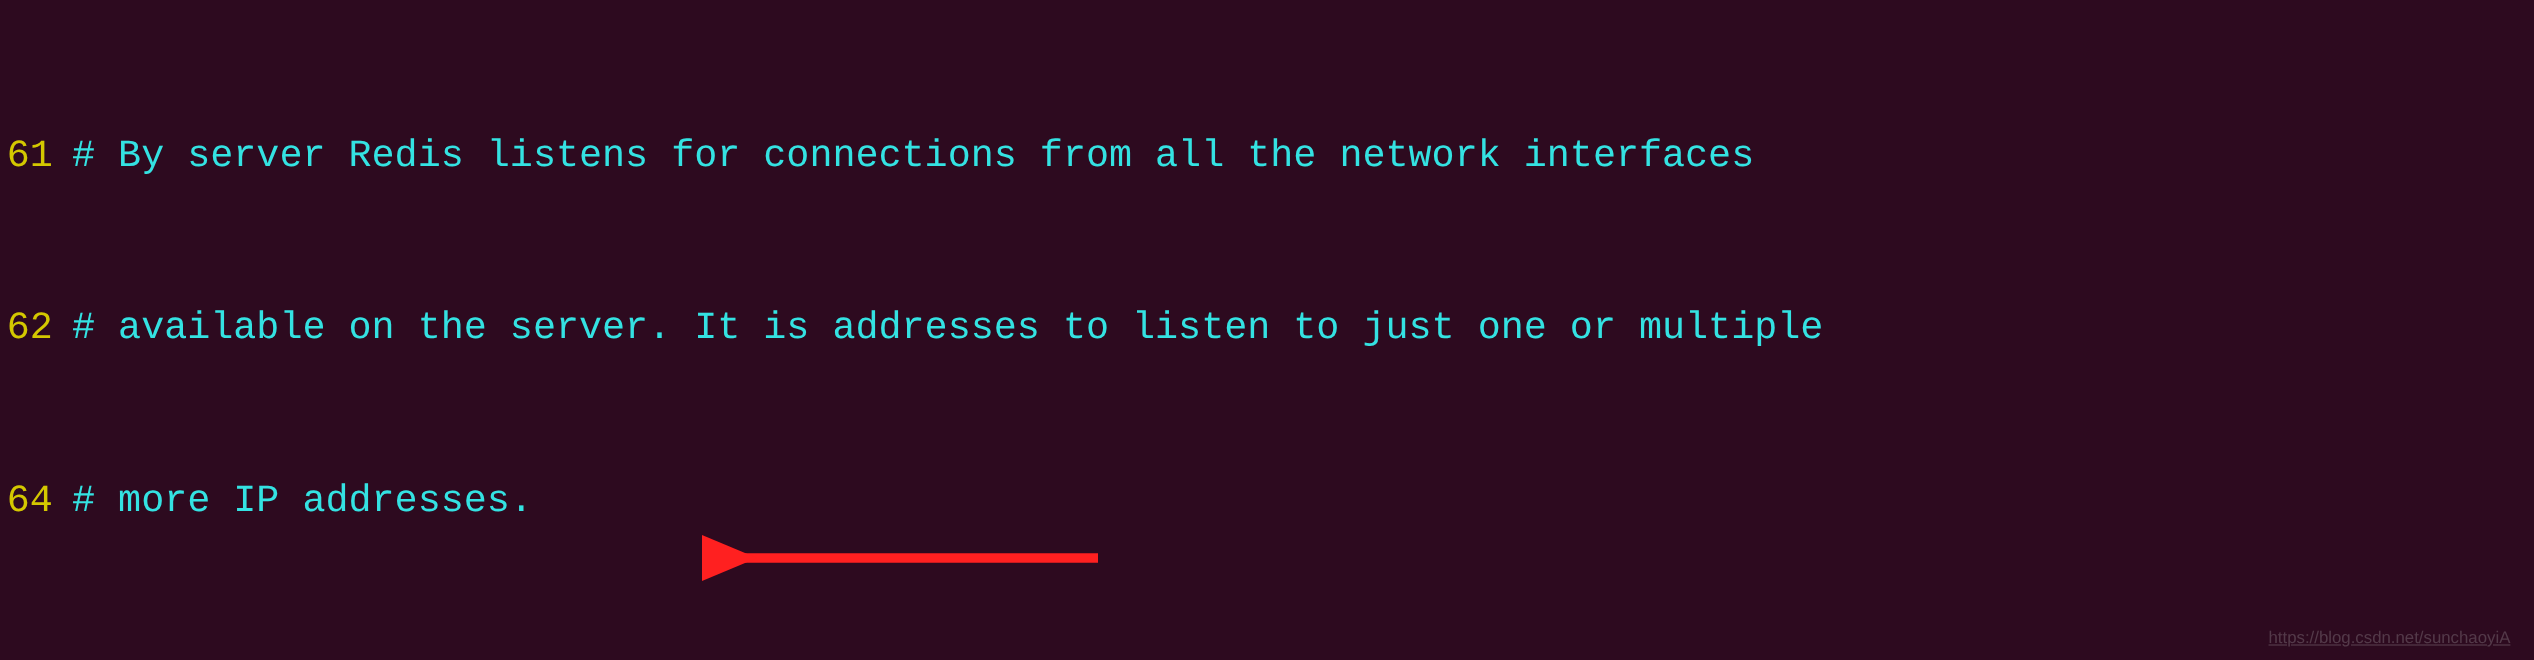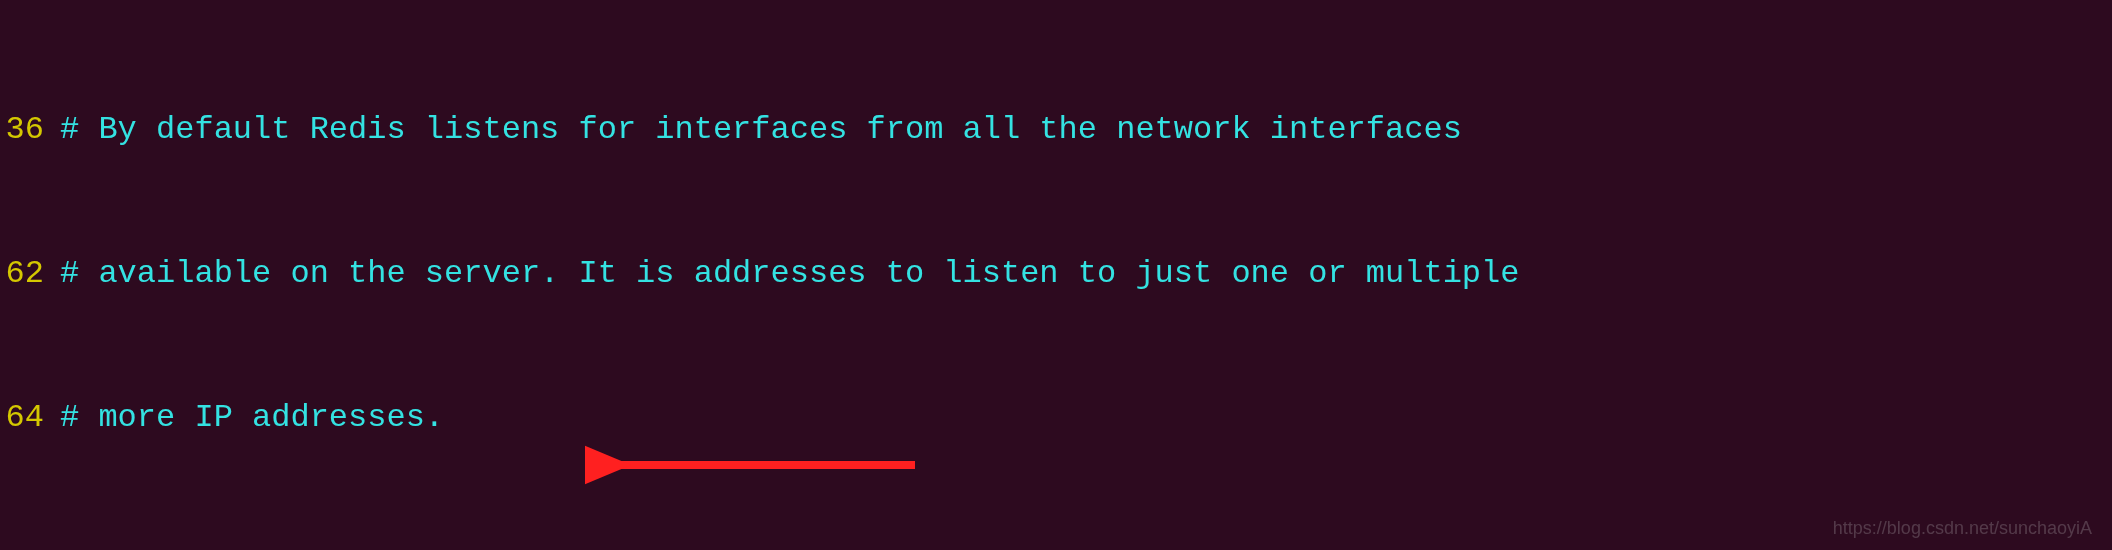--- a/index.html
+++ b/index.html
@@ -40,31 +40,32 @@
       position: absolute;
       left: 585px;
       top: 440px;
       pointer-events: none;
     }
     .watermark {
       position: absolute;
       bottom: 8px;
       right: 20px;
       color: rgba(200, 200, 200, 0.25);
-      font-size: 18px;
+      font-size: 14px;
       font-family: Arial, sans-serif;
+      text-decoration: underline;
     }
   </style>
 </head>
 <body>
 
 <div class="editor">
   <div class="line">
-    <span class="line-number">36</span>
-    <span class="comment"># By default Redis listens for interfaces from all the network interfaces</span>
+    <span class="line-number">61</span>
+    <span class="comment"># By server Redis listens for connections from all the network interfaces</span>
   </div>
   <div class="line">
     <span class="line-number">62</span>
     <span class="comment"># available on the server. It is addresses to listen to just one or multiple</span>
   </div>
   <div class="line">
     <span class="line-number">64</span>
     <span class="comment"># more IP addresses.</span>
   </div>
   

